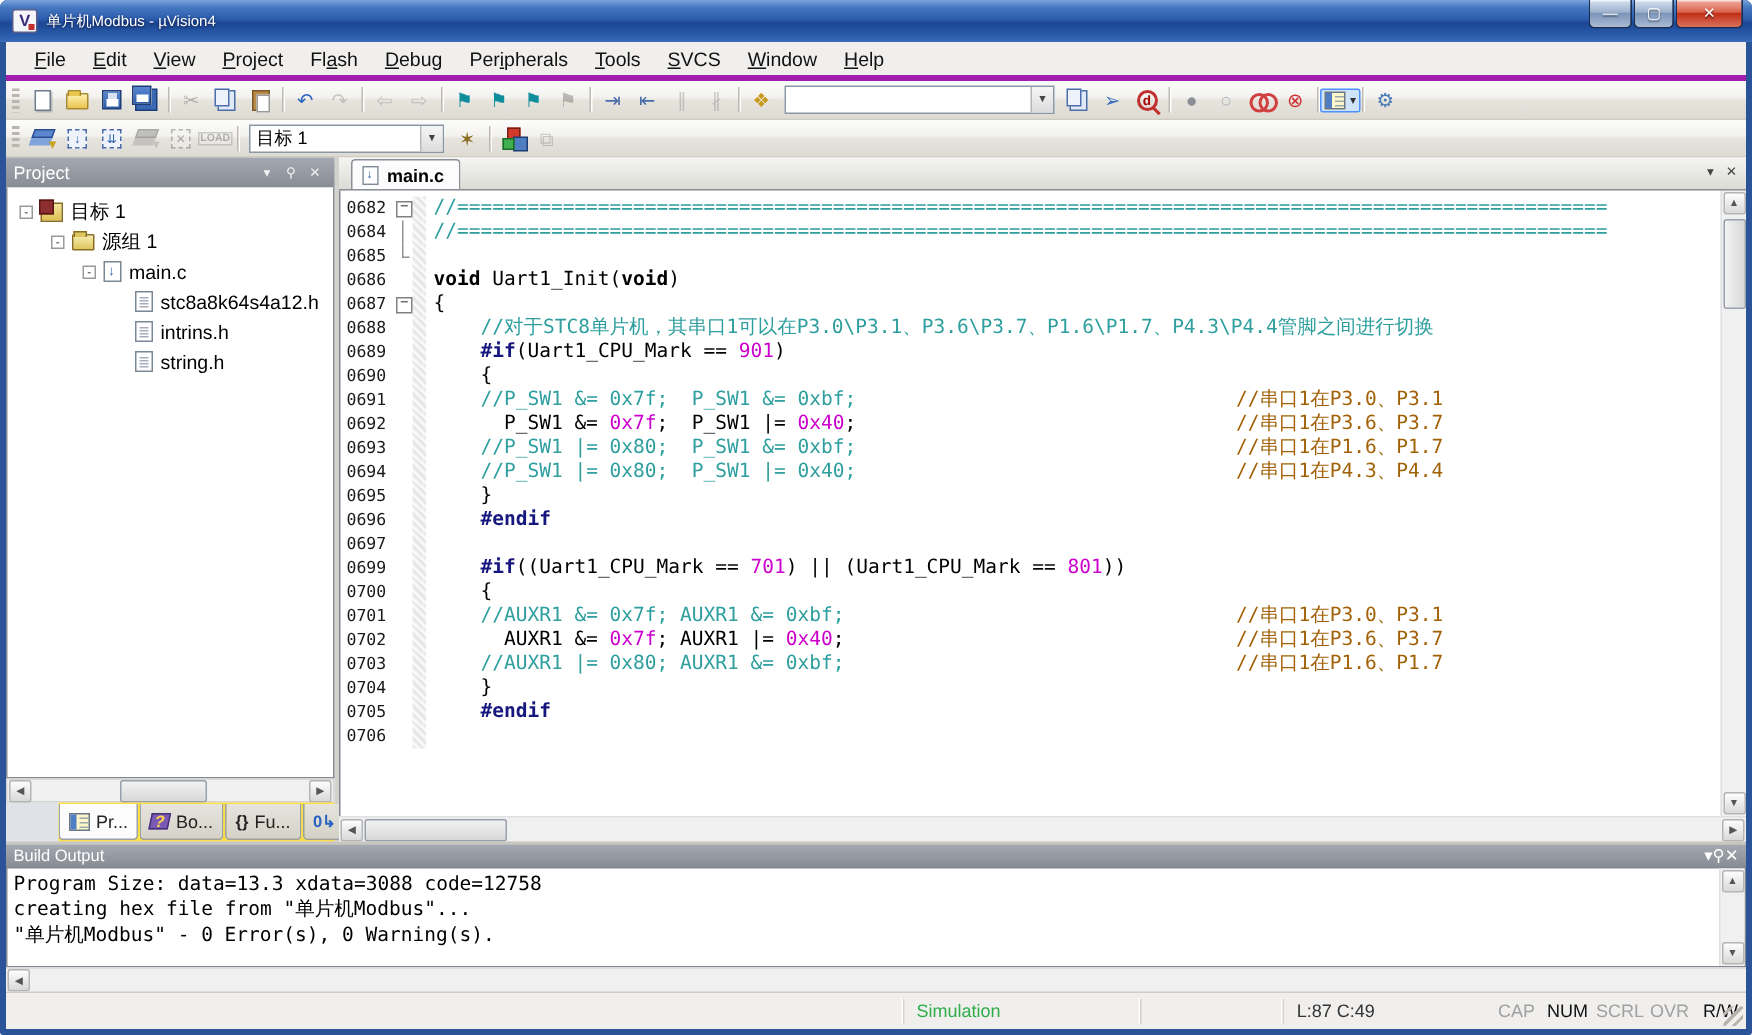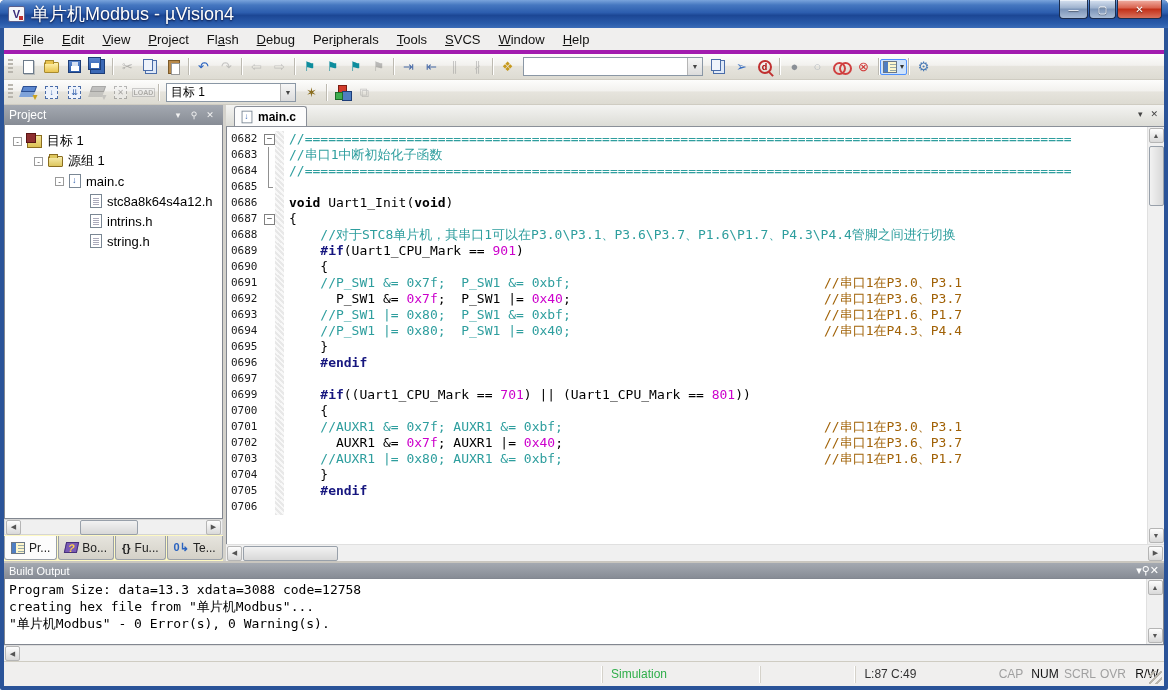--- a/index.html
+++ b/index.html
@@ -8,21 +8,21 @@
 
   .window { width:1168px; height:690px; background:#2a5398; position:relative;
             border-radius:5px 5px 2px 2px; }
   
   .titlebar { height:28px; display:flex; align-items:center; padding-left:8px;
     background:linear-gradient(180deg,#7aa4dc 0%,#4577c0 18%,#2c5dae 45%,#1c4795 55%,#2a5cab 85%,#3b6cb8 100%);
     border-radius:5px 5px 0 0; position:relative; }
   .app-icon { width:17px; height:16px; background:#f4f6fa; border:1px solid #5a5f8a; border-radius:2px;
     color:#3a2a7a; font-weight:bold; font-size:11px; text-align:center; line-height:14px; margin-right:6px; position:relative;}
   .app-icon::after{content:""; position:absolute; right:1px; bottom:1px; width:4px;height:4px;background:#c03030;}
-  .title-text { color:#fff; font-size:18px; text-shadow:0 1px 2px rgba(0,0,30,.8); }
+  .title-text { color:#fff; font-size:10px; text-shadow:0 1px 2px rgba(0,0,30,.8); }
   .cap-btns { position:absolute; top:0; right:6px; display:flex; }
   .cap-btn { height:19px; border:1px solid #1c2d4d; border-top:none; border-radius:0 0 4px 4px;
     display:flex; align-items:center; justify-content:center; color:#fff; font-size:10px;
     background:linear-gradient(#d7e2f1,#9db1cd 45%,#7b94b8 50%,#a9bcd6); box-shadow:inset 0 1px 0 rgba(255,255,255,.6);
     margin-left:1px; text-shadow:0 1px 1px rgba(0,0,0,.5); }
   .cap-min { width:29px; } .cap-max { width:27px; }
   .cap-close { width:45px; background:linear-gradient(#f0b0a4,#d9614c 45%,#c22f17 50%,#d9715c); }
 
   
   .menubar { height:26px; background:#f0efee; border-bottom:4px solid #a21caf;
@@ -97,21 +97,21 @@
   .ti { margin-right:5px; flex:none; }
   .ti-target{width:15px;height:13px;background:linear-gradient(#f3e49a,#dcc153);border:1px solid #8a6d20;position:relative;}
   .ti-target::before{content:"";position:absolute;left:-2px;top:-3px;width:8px;height:8px;background:#8d2f2f;border:1px solid #5a1515;}
   .ti-group{width:15px;height:11px;background:linear-gradient(#f6ecae,#ddc65e);border:1px solid #8a6d20;border-radius:1px;position:relative;}
   .ti-group::before{content:"";position:absolute;top:-3px;left:0;width:7px;height:3px;background:#ddc65e;border:1px solid #8a6d20;border-bottom:none;}
   .ti-file{width:12px;height:14px;background:#fff;border:1px solid #7a8794;position:relative;}
   .ti-file::after{content:"";position:absolute;left:2px;top:3px;width:6px;height:1px;background:#aab;box-shadow:0 2px 0 #aab,0 4px 0 #aab,0 6px 0 #aab;}
   .ti-cfile{width:12px;height:14px;background:#fff;border:1px solid #7a8794;position:relative;}
   .ti-cfile::after{content:"↓";position:absolute;left:2px;top:0px;color:#2c5cab;font-size:9px;font-weight:bold;}
   .panel-hscroll { height:16px; background:#f0f0f0; display:flex; align-items:center; border:1px solid #d5d5d5; }
-  .panel-tabs { height:26px; background:#fef9c3; display:flex; align-items:flex-start; padding-top:1px; }
+  .panel-tabs { height:26px; background:#fde047; display:flex; align-items:flex-start; padding-top:1px;margin-left:35px; }
   .ptab { height:24px; display:flex; align-items:center; padding:0 6px; font-size:12px; color:#222;
     border:1px solid #9aa0a8; border-radius:0 0 3px 3px; border-top:none; background:linear-gradient(#e6e4dd,#d4d1c8); margin-right:1px;}
   .ptab.active { background:#fcfcfc; }
   .ptab .ptab-ic { margin-right:4px; font-size:11px; }
   .ic-books{width:13px;height:11px;background:#7a5ab5;border:1px solid #46307a;transform:skewX(-12deg);color:#ffd34d;font-size:9px;font-weight:bold;text-align:center;line-height:11px;}
 
   
   .editor-area { flex:1; display:flex; flex-direction:column; min-width:0; background:#e9e7e2; }
   .tabstrip { height:22px; display:flex; align-items:flex-end; background:linear-gradient(#f4f4f2,#dcdcd6); position:relative; border-bottom:1px solid #8a8f98;}
   .doc-tab { height:20px; display:flex; align-items:center; padding:0 10px 0 6px; margin-left:8px;
@@ -412,21 +412,20 @@
             <span>main.c</span>
           </div>
           <div class="strip-btns">
             <span>▾</span>
             <span>✕</span>
           </div>
         </div>
         <div class="editor-body">
           <div class="code-scroll" id="code">
               <div class="code-line"><span class="ln">0682</span><span class="fold fold-box"></span><span class="hatch"></span><span class="ctext"><span class="sg-c">//==================================================================================================</span></span></div>
-              <div class="code-line"><span class="ln">0683</span><span class="fold fold-line"></span><span class="hatch"></span><span class="ctext"><span class="sg-c">//串口1中断初始化子函数</span></span></div>
               <div class="code-line"><span class="ln">0684</span><span class="fold fold-line"></span><span class="hatch"></span><span class="ctext"><span class="sg-c">//==================================================================================================</span></span></div>
               <div class="code-line"><span class="ln">0685</span><span class="fold fold-end"></span><span class="hatch"></span><span class="ctext"></span></div>
               <div class="code-line"><span class="ln">0686</span><span class="fold"></span><span class="hatch"></span><span class="ctext"><span class="sg-k">void</span><span class="sg-p"> Uart1_Init(</span><span class="sg-k">void</span><span class="sg-p">)</span></span></div>
               <div class="code-line"><span class="ln">0687</span><span class="fold fold-box"></span><span class="hatch"></span><span class="ctext"><span class="sg-p">{</span></span></div>
               <div class="code-line"><span class="ln">0688</span><span class="fold"></span><span class="hatch"></span><span class="ctext"><span class="sg-p">    </span><span class="sg-c">//对于STC8单片机，其串口1可以在P3.0\P3.1、P3.6\P3.7、P1.6\P1.7、P4.3\P4.4管脚之间进行切换</span></span></div>
               <div class="code-line"><span class="ln">0689</span><span class="fold"></span><span class="hatch"></span><span class="ctext"><span class="sg-p">    </span><span class="sg-d">#if</span><span class="sg-p">(Uart1_CPU_Mark == </span><span class="sg-n">901</span><span class="sg-p">)</span></span></div>
               <div class="code-line"><span class="ln">0690</span><span class="fold"></span><span class="hatch"></span><span class="ctext"><span class="sg-p">    {</span></span></div>
               <div class="code-line"><span class="ln">0691</span><span class="fold"></span><span class="hatch"></span><span class="ctext"><span class="sg-p">    </span><span class="sg-c">//P_SW1 &amp;= 0x7f;  P_SW1 &amp;= 0xbf;</span><span class="rc">//串口1在P3.0、P3.1</span></span></div>
               <div class="code-line"><span class="ln">0692</span><span class="fold"></span><span class="hatch"></span><span class="ctext"><span class="sg-p">      P_SW1 &amp;= </span><span class="sg-n">0x7f</span><span class="sg-p">;  P_SW1 |= </span><span class="sg-n">0x40</span><span class="sg-p">;</span><span class="rc">//串口1在P3.6、P3.7</span></span></div>
               <div class="code-line"><span class="ln">0693</span><span class="fold"></span><span class="hatch"></span><span class="ctext"><span class="sg-p">    </span><span class="sg-c">//P_SW1 |= 0x80;  P_SW1 &amp;= 0xbf;</span><span class="rc">//串口1在P1.6、P1.7</span></span></div>

